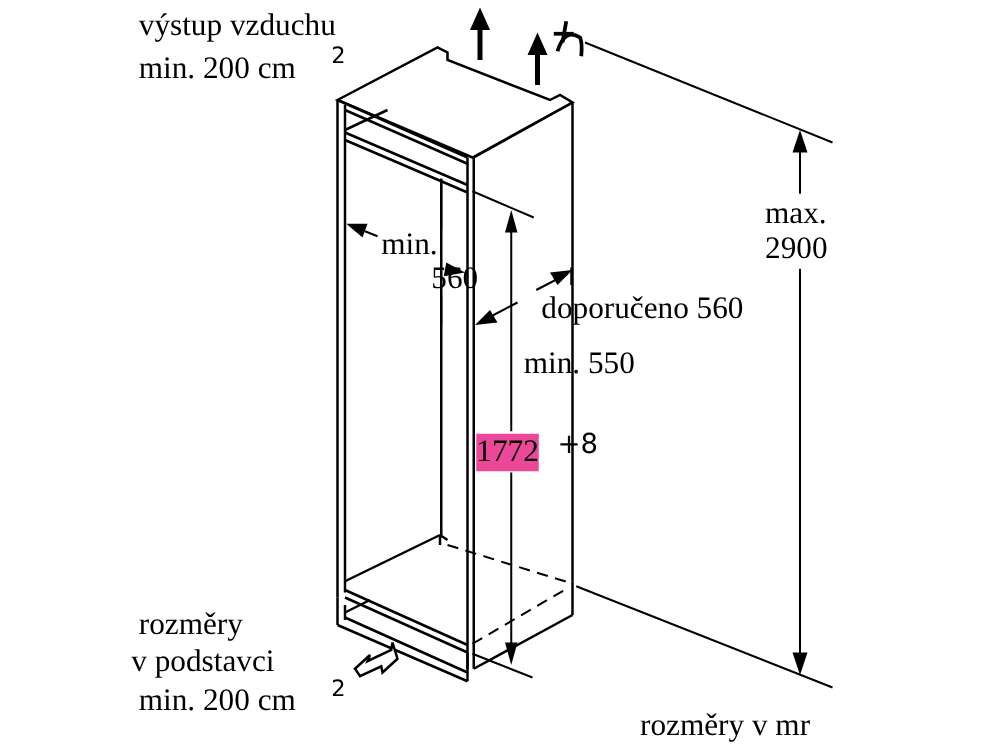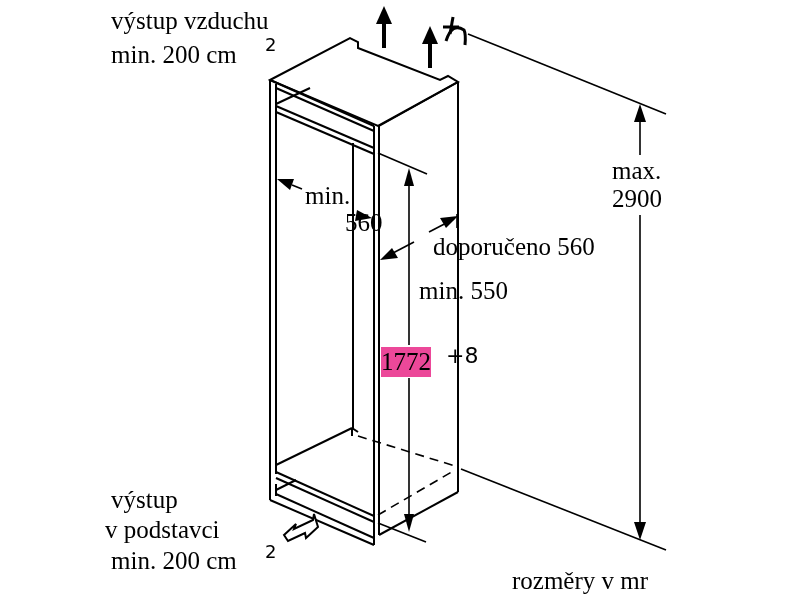--- a/index.html
+++ b/index.html
@@ -123,18 +123,18 @@
 
 <div class="lbl" style="left:419px; top:232px;margin-left:14px;">doporučeno 560</div>
 <div class="lbl" style="left:419px; top:276px;">min. 550</div>
 
 <div class="lbl" style="left:612px; top:156px;">max.</div>
 <div class="lbl" style="left:612px; top:184px;">2900</div>
 
 <div class="lbl" style="left:381px; top:347px; background:#ec4899;">1772</div>
 <div class="sup" style="left:446px; top:345px; font-size:22px; line-height:22px;">+8</div>
 
-<div class="lbl" style="left:111px; top:485px;">výstup</div>
+<div class="lbl" style="left:111px; top:485px;">rozměry</div>
 <div class="lbl" style="left:105px; top:515px;">v podstavci</div>
 <div class="lbl" style="left:111px; top:546px;">min. 200 cm</div>
 <div class="sup" style="left:265px; top:543px;">2</div>
 
 <div class="lbl" style="left:512px; top:566px;">rozměry v mr</div>
 
 </body></html>

